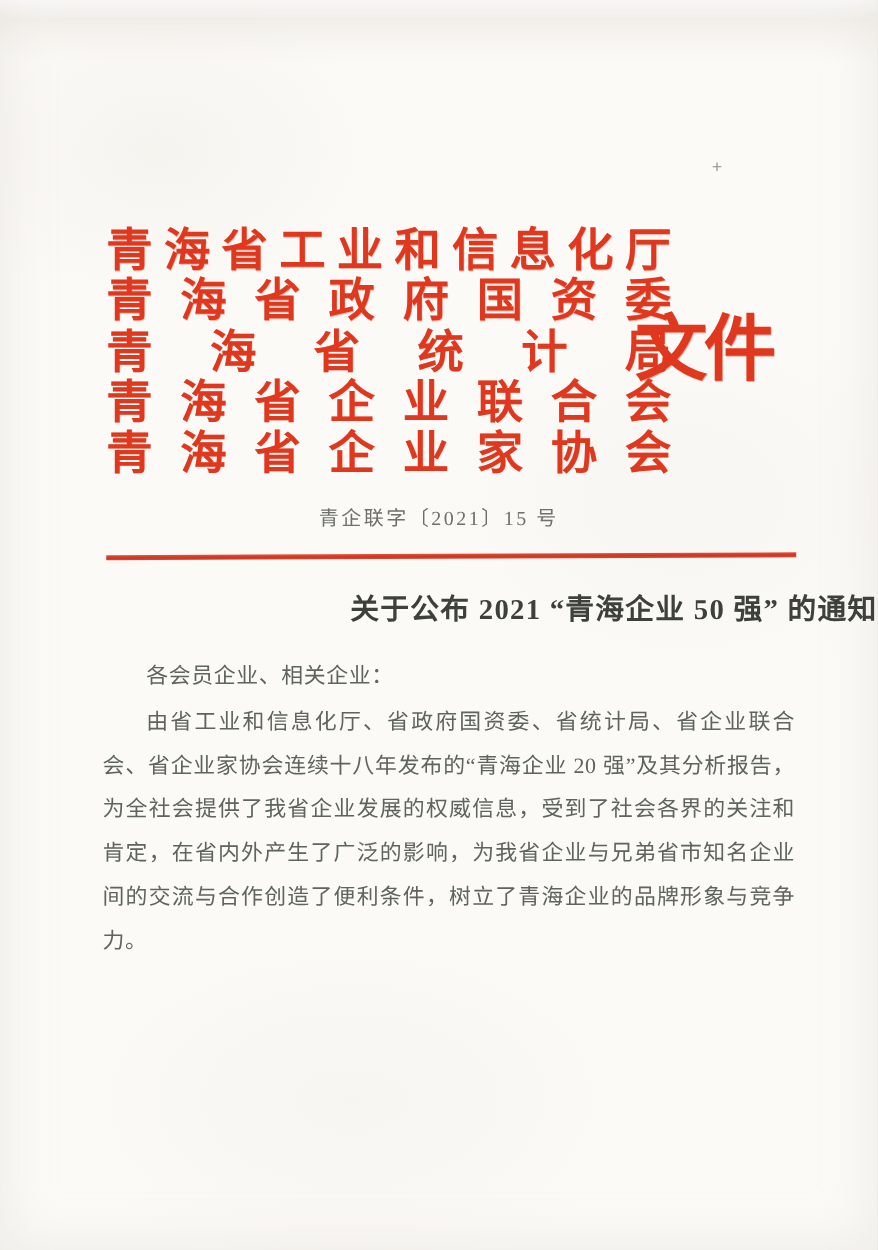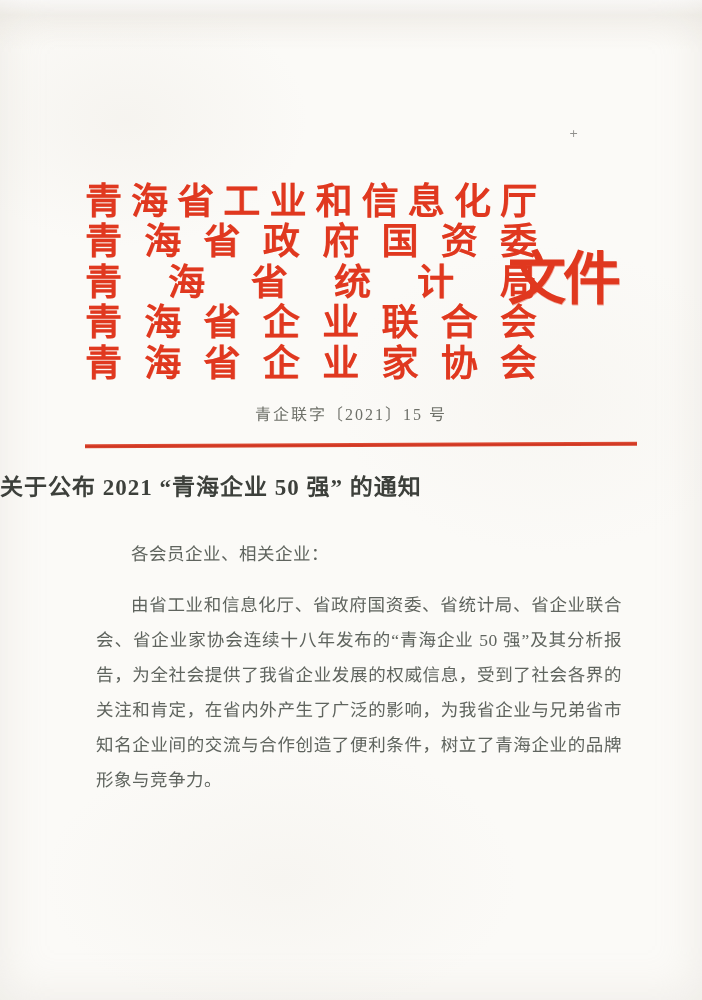--- a/index.html
+++ b/index.html
@@ -77,21 +77,21 @@
     background: linear-gradient(180deg, #e0523a 0%, #cf3420 55%, #da4a33 100%);
     transform: rotate(-0.25deg);
   }
 
   
   .doc-title {
     position: absolute;
     left: 0;
     top: 468px;
     width: 100%;
-    text-align: left;
+    text-align: right;
     font-size: 23px;
     font-weight: 700;
     color: #3d403b;
     letter-spacing: 1px;
   }
 
   
   .body-text {
     position: absolute;
     left: 80px;
@@ -101,21 +101,21 @@
     line-height: 35px;
     color: #5f645e;
     text-align: justify;
     letter-spacing: 0.5px;
   }
   .salutation {
     text-indent: 0;
   }
   .para {
     text-indent: 2em;
-    margin: 16px;
+    margin: 2px;
   }
 
   
   .reg-mark {
     position: absolute;
     left: 569px;
     top: 127px;
     font-size: 11px;
     color: #8f8f8c;
     font-family: "DejaVu Sans", sans-serif;
@@ -184,16 +184,16 @@
   <div class="doc-word">文件</div>
 
   <div class="ref-number">青企联字〔2021〕15 号</div>
 
   <div class="red-rule"></div>
 
   <div class="doc-title">关于公布 2021 “青海企业 50 强” 的通知</div>
 
   <div class="body-text">
     <p class="para salutation">各会员企业、相关企业：</p>
-    <p class="para">由省工业和信息化厅、省政府国资委、省统计局、省企业联合会、省企业家协会连续十八年发布的“青海企业 50 强”及其分析报告，为全社会提供了我省企业发展的权威信息，受到了社会各界的关注和肯定，在省内外产生了广泛的影响，为我省企业与兄弟省市知名企业间的交流与合作创造了便利条件，树立了青海企业的品牌形象与竞争力。</p>
+    <p class="para">由省工业和信息化厅、省政府国资委、省统计局、省企业联合会、省企业家协会连续十八年发布的“青海企业 20 强”及其分析报告，为全社会提供了我省企业发展的权威信息，受到了社会各界的关注和肯定，在省内外产生了广泛的影响，为我省企业与兄弟省市知名企业间的交流与合作创造了便利条件，树立了青海企业的品牌形象与竞争力。</p>
   </div>
 
 </div>
 
 </body></html>

